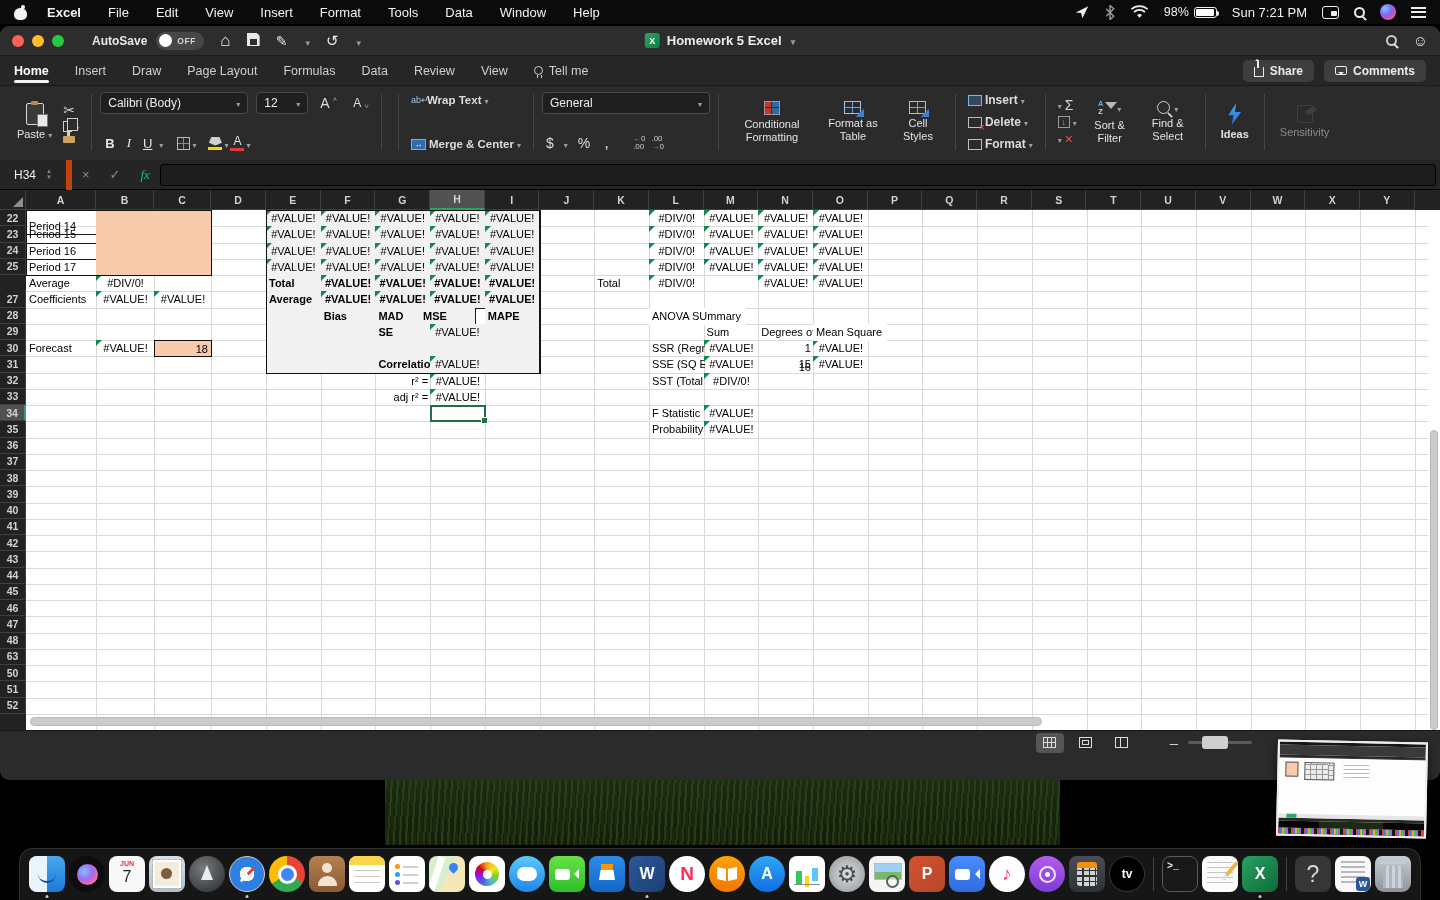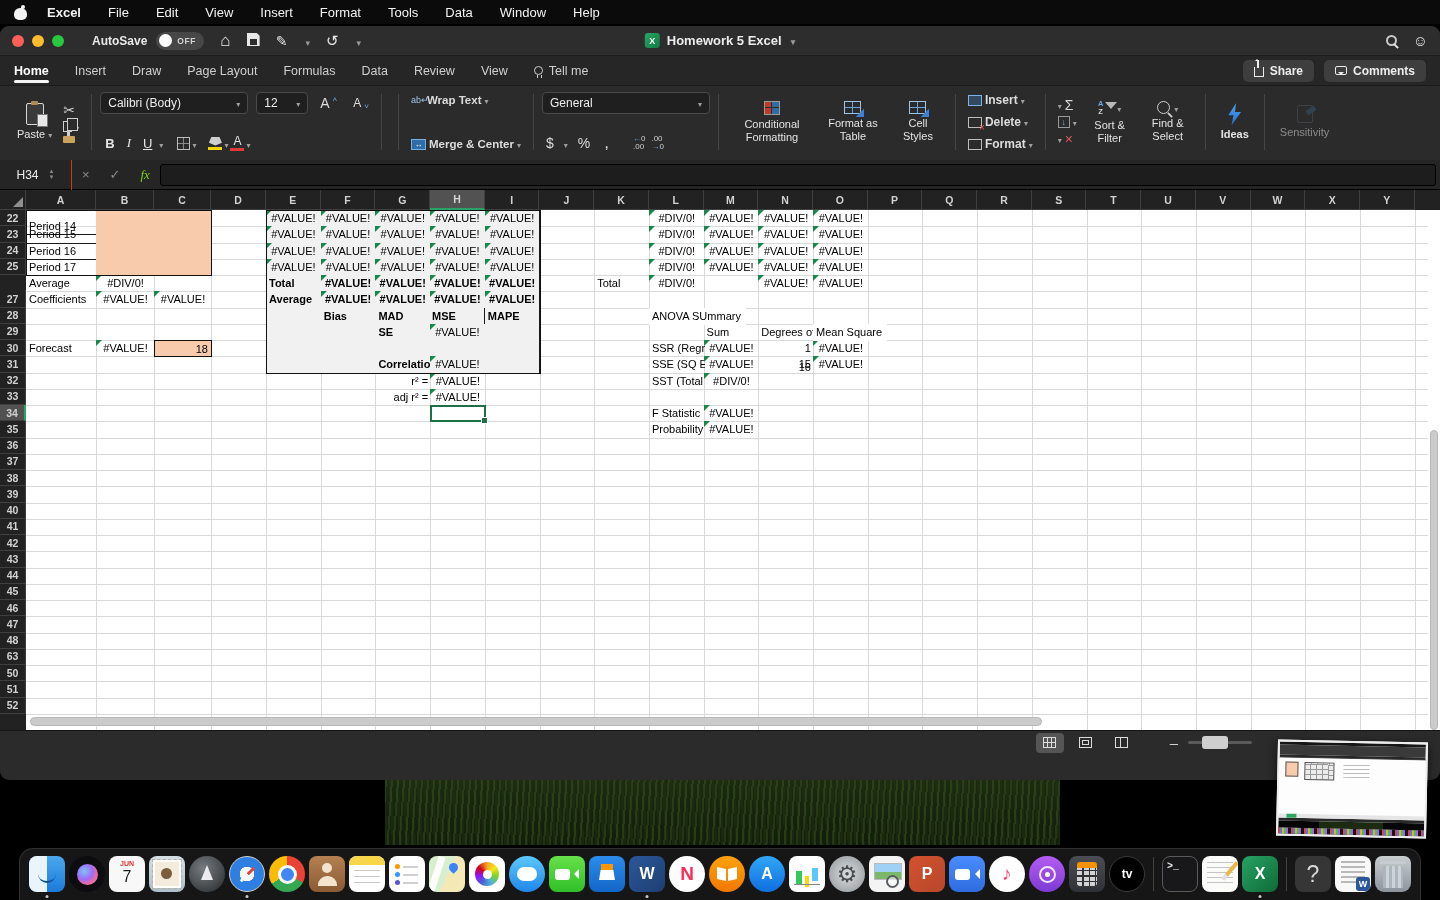--- a/index.html
+++ b/index.html
@@ -118,25 +118,25 @@
   .ic-funnel{width:0;height:0;border:6px solid transparent;border-top:7px solid #b8b8b8;margin-top:2px}
   .ic-findmag{width:13px;height:13px;border:1.8px solid #cfcfcf;border-radius:50%;position:relative}
   .ic-findmag::after{content:"";position:absolute;width:2px;height:6px;background:#cfcfcf;bottom:-5px;right:-2px;transform:rotate(-45deg)}
   .ic-bolt{width:16px;height:22px;background:linear-gradient(180deg,#55a2ef,#1f6fd0);clip-path:polygon(58% 0,10% 55%,42% 55%,30% 100%,90% 40%,52% 40%)}
   .ic-sens{width:16px;height:18px;border:1.5px solid #6a7a8a;border-radius:2px;position:relative;opacity:.55}
   .ic-sens::after{content:"";position:absolute;right:-4px;top:2px;width:10px;height:5px;background:#4a7aa8;transform:rotate(-35deg)}
   .grayed{opacity:.5}
   .two-line{width:76px;white-space:normal}
   
   #formulabar{height:30px;background:#252525;display:flex;align-items:center;border-bottom:1px solid #000}
-  #namebox{width:72px;height:30px;display:flex;align-items:center;justify-content:center;color:#ececec;font-size:12px;border-right:1px solid #c2410c;position:relative}
+  #namebox{width:72px;height:30px;display:flex;align-items:center;justify-content:center;color:#ececec;font-size:12px;border-right:6px solid #c2410c;position:relative}
   .spinner{display:flex;flex-direction:column;color:#8a8a8a;font-size:6px;line-height:.9;margin-left:10px}
   .fb-ic{color:#8a8a8a;font-size:13px;margin:0 10px;cursor:default}
   .fb-check{color:#8a8a8a}
-  .fx{font-family:"Liberation Serif",serif;font-style:italic;color:#84cc16;font-size:13px;margin:0 10px}
+  .fx{font-family:"Liberation Serif",serif;font-style:italic;color:#14b8a6;font-size:13px;margin:0 10px}
   #formula-input{flex:1;height:22px;background:#1d1d1d;border:1px solid #000;border-radius:3px;margin-right:4px;color:#fff;font-size:12px;padding:0 6px;display:flex;align-items:center}
   
   #sheet{position:relative;height:540px;background:#fff;overflow:hidden}
   #corner{position:absolute;left:0;top:0;width:26px;height:20px;background:#222;border-right:1px solid #3f3f3f;border-bottom:1px solid #3f3f3f;z-index:6}
   #corner::after{content:"";position:absolute;right:2px;bottom:2px;border-left:10px solid transparent;border-bottom:10px solid #8e8e8e}
   #colheads{position:absolute;left:26px;top:0;height:20px;right:0;background:#222;z-index:5}
   .colhead{position:absolute;top:0;height:20px;background:#222;color:#d2d2d2;font-size:10.5px;font-weight:600;display:flex;align-items:center;justify-content:center;border-right:1px solid #3f3f3f;border-bottom:1px solid #3f3f3f}
   .colhead.selhead{background:#525252;border-bottom:2.5px solid #27a566}
   #rowheads{position:absolute;left:0;top:20px;width:26px;bottom:0;background:#222;z-index:5}
   .rowhead{position:absolute;left:0;width:26px;height:16.25px;background:#222;color:#d2d2d2;font-size:10.5px;font-weight:600;display:flex;align-items:center;justify-content:center;border-right:1px solid #3f3f3f;border-bottom:1px solid #3f3f3f}
@@ -301,20 +301,42 @@
       <span class="menu-item">File</span>
       <span class="menu-item">Edit</span>
       <span class="menu-item">View</span>
       <span class="menu-item">Insert</span>
       <span class="menu-item">Format</span>
       <span class="menu-item">Tools</span>
       <span class="menu-item">Data</span>
       <span class="menu-item">Window</span>
       <span class="menu-item">Help</span>
     </div>
+  <div class="mb-right">
+    <svg width="16" height="16" viewBox="0 0 18 18">
+        <path d="M2 9.5 L16 2.5 L9.5 16 L8 10 Z" fill="#ededed"></path>
+      </svg>
+    <svg width="10" height="15" viewBox="0 0 10 16">
+        <path d="M1 4 L9 12 L5 15.5 V.5 L9 4 L1 12" stroke="#9a9a9e" stroke-width="1.5" fill="none"></path>
+      </svg>
+    <svg width="19" height="14" viewBox="0 0 24 18">
+        <path d="M12 16.5 L8.8 12.8 a5.2 5.2 0 0 1 6.4 0 Z" fill="#ededed"></path>
+        <path d="M5 9 a10.5 10.5 0 0 1 14 0" stroke="#ededed" stroke-width="2.2" fill="none"></path>
+        <path d="M1.6 5.4 a15.5 15.5 0 0 1 20.8 0" stroke="#ededed" stroke-width="2.2" fill="none"></path>
+      </svg>
+    <div class="battery-wrap">
+      <span style="font-size:12.5px">98%</span>
+      <div class="battery"></div>
+    </div>
+    <span style="font-size:13px">Sun 7:21 PM</span>
+    <div class="inputsrc"></div>
+    <div class="mag"></div>
+    <div class="siri-ic"></div>
+    <div class="cc-ic"></div>
+  </div>
 </div>
 
 <div id="window">
 
   <div id="titlebar">
     <div class="tl tl-red"></div>
     <div class="tl tl-yellow"></div>
     <div class="tl tl-green"></div>
     <div class="autosave">
       <span>AutoSave</span>
@@ -742,21 +764,21 @@
         <div class="cell err" style="left: 70px; top: 81.25px; width: 59px;">#VALUE!</div>
         <div class="cell err" style="left: 128px; top: 81.25px; width: 58px;">#VALUE!</div>
         <div class="cell tbl b" style="left: 240px; top: 81.25px; width: 55.7px;">Average</div>
         <div class="cell tbl err b" style="left: 294.7px; top: 81.25px; width: 55.7px;">#VALUE!</div>
         <div class="cell tbl err b" style="left: 349.4px; top: 81.25px; width: 55.7px;">#VALUE!</div>
         <div class="cell tbl err b" style="left: 404.1px; top: 81.25px; width: 55.7px;">#VALUE!</div>
         <div class="cell tbl err b" style="left: 458.8px; top: 81.25px; width: 55.7px;">#VALUE!</div>
         <div class="cell tbl" style="left: 240px; top: 97.5px; width: 55.7px;"></div>
         <div class="cell tbl b" style="left: 294.7px; top: 97.5px; width: 55.7px;">Bias</div>
         <div class="cell tbl b" style="left: 349.4px; top: 97.5px; width: 55.7px;">MAD</div>
-        <div class="cell tbl b" style="left: 403px; top: 97.5px; width: 55.7px;">MSE</div>
+        <div class="cell tbl b" style="left: 394px; top: 97.5px; width: 55.7px;">MSE</div>
         <div class="cell tbl b" style="left: 458.8px; top: 97.5px; width: 55.7px;">MAPE</div>
         <div class="cell ovr" style="left: 622.9px; top: 97.5px;">ANOVA SUmmary</div>
         <div class="cell tbl" style="left: 240px; top: 113.75px; width: 55.7px;"></div>
         <div class="cell tbl" style="left: 294.7px; top: 113.75px; width: 55.7px;"></div>
         <div class="cell tbl b" style="left: 349.4px; top: 113.75px; width: 55.7px;">SE</div>
         <div class="cell tbl err" style="left: 404.1px; top: 113.75px; width: 55.7px;">#VALUE!</div>
         <div class="cell tbl" style="left: 458.8px; top: 113.75px; width: 55.7px;"></div>
         <div class="cell" style="left: 677.6px; top: 113.75px; width: 55.7px;">Sum</div>
         <div class="cell clip" style="left: 732.3px; top: 113.75px; width: 55.7px;">Degrees of</div>
         <div class="cell ovr" style="left: 787px; top: 113.75px;">Mean Square</div>

